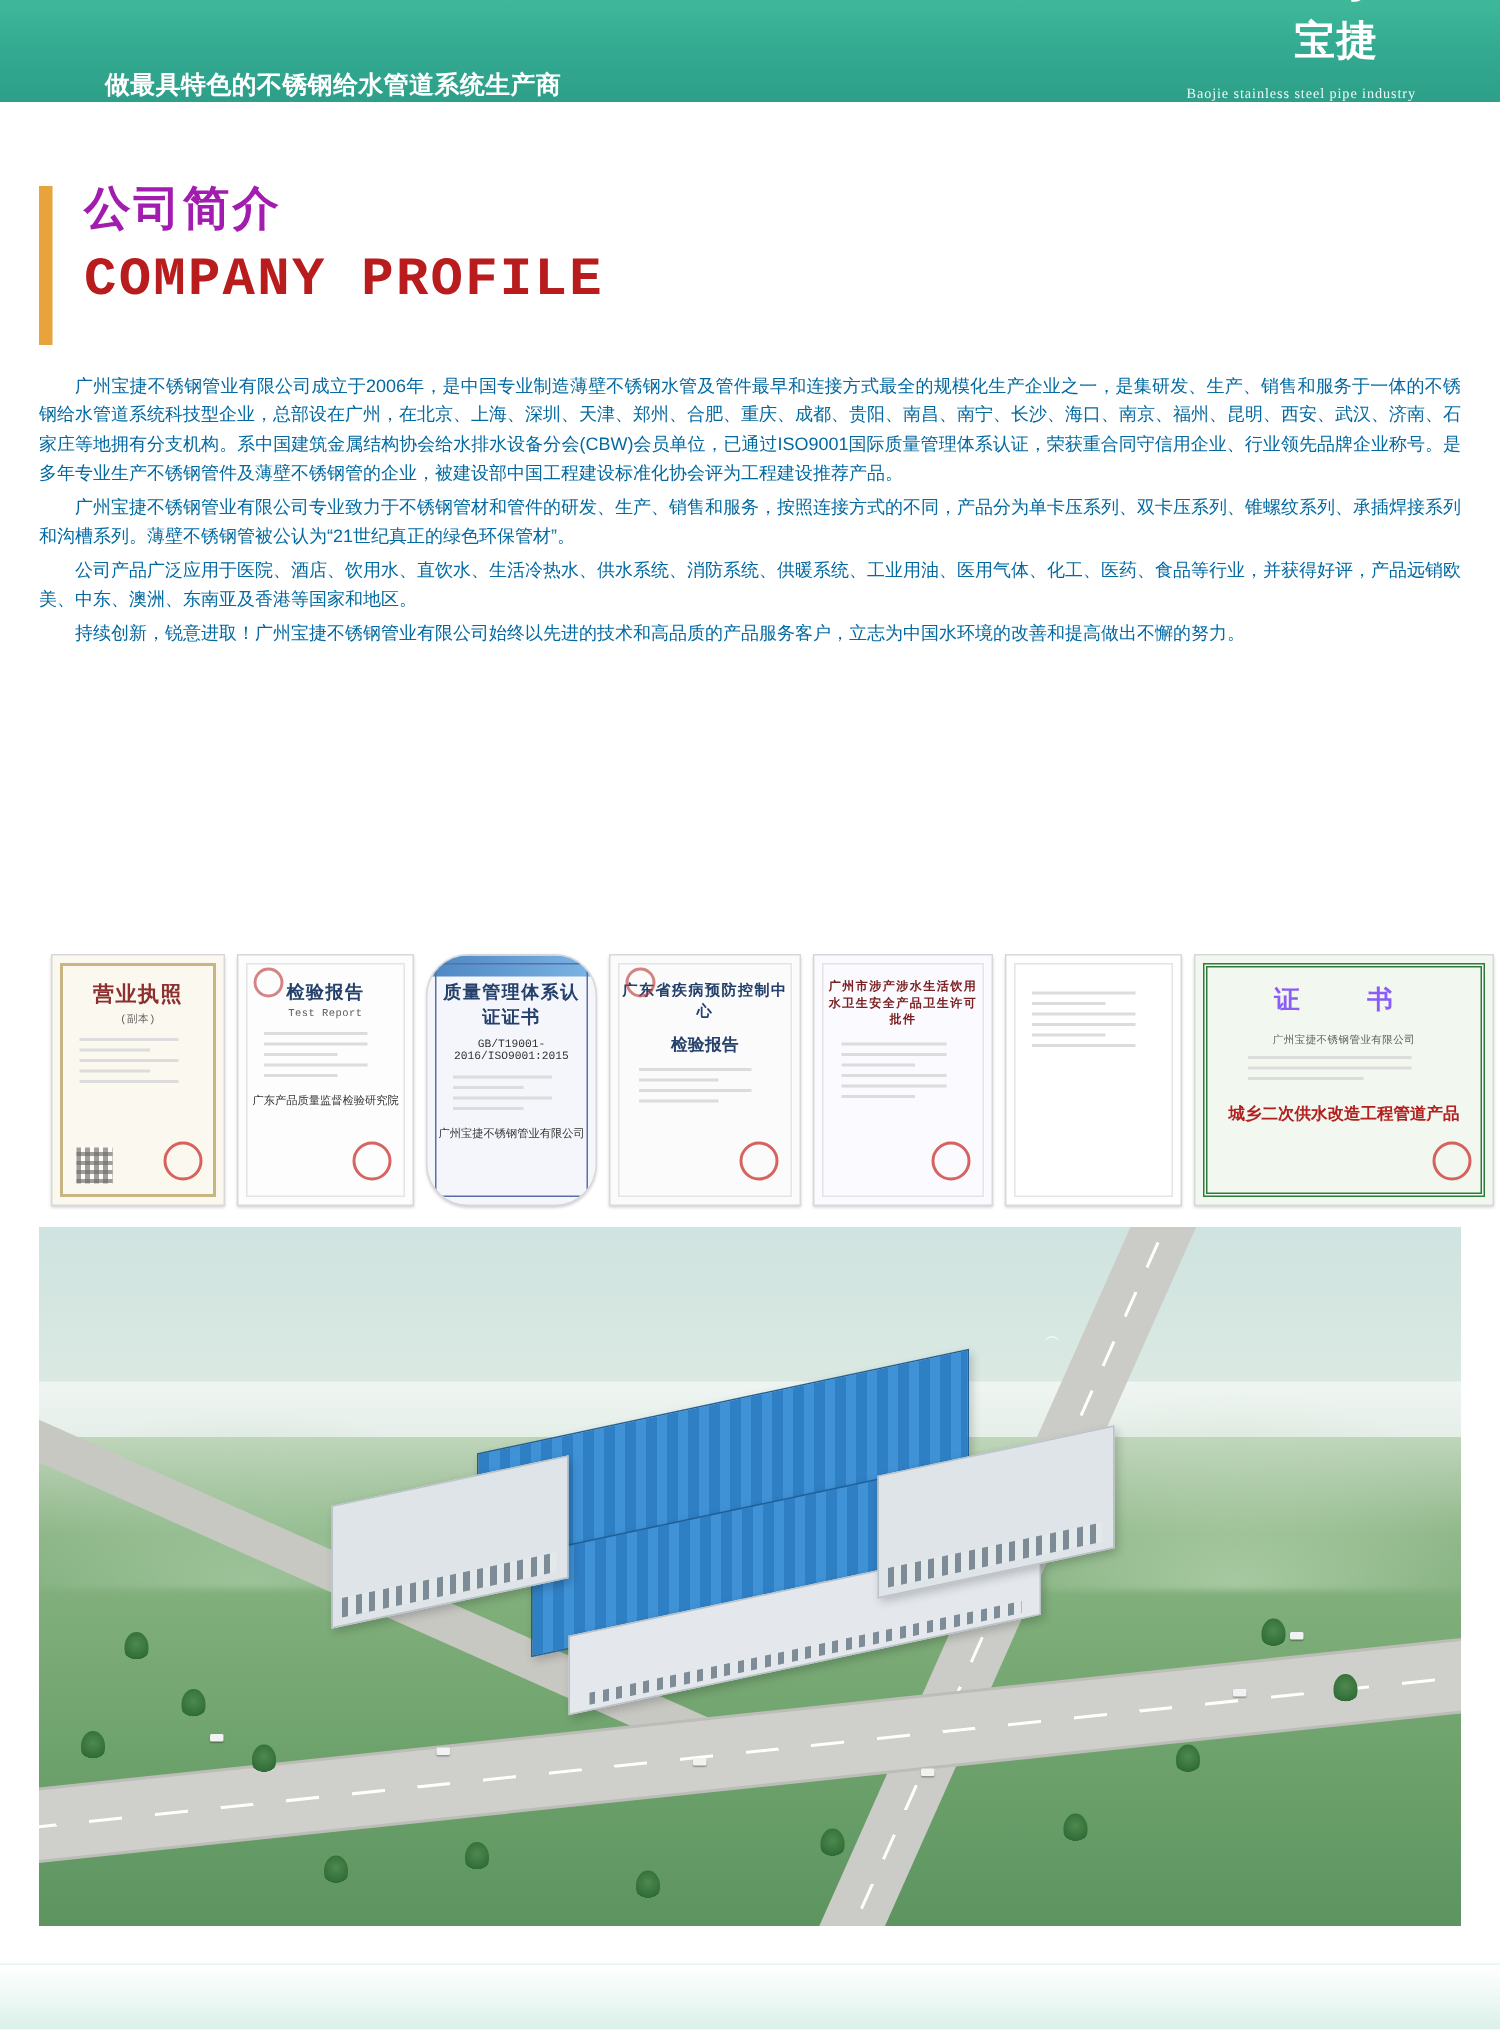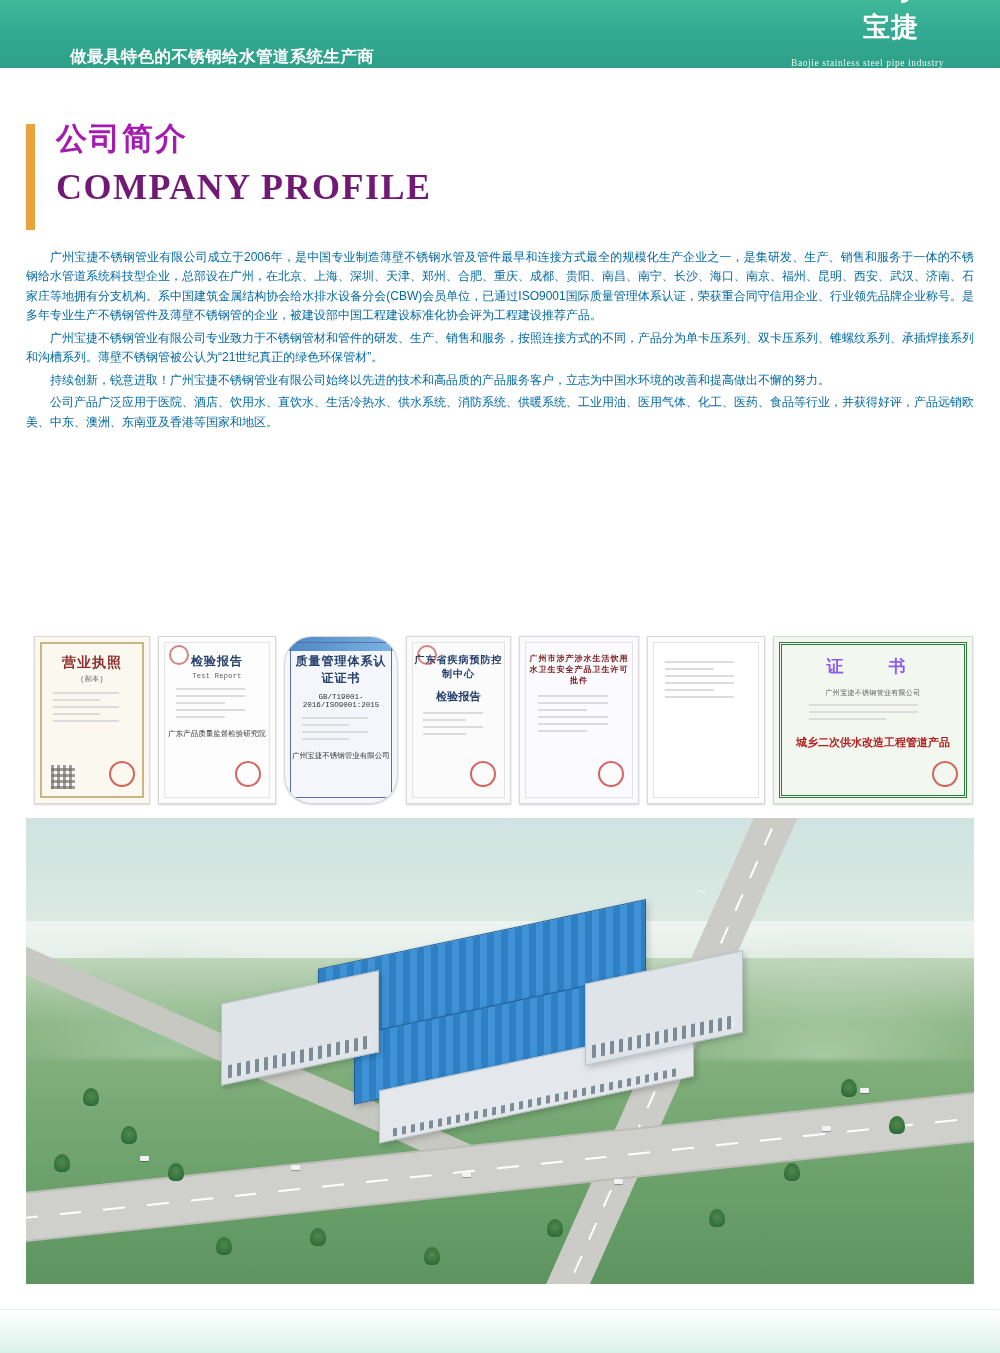--- a/index.html
+++ b/index.html
@@ -98,23 +98,23 @@
     margin: 0 0 6px 30px;
     font-size: 31px;
     font-weight: bold;
     color: #a21caf;
     letter-spacing: 2px;
   }
   .title-en {
     margin: 0 0 0 30px;
     font-size: 36px;
     font-weight: bold;
-    color: #701a75;
+    color: #b91c1c;
     letter-spacing: 1.5px;
-    font-family: Liberation Serif, serif;
+    font-family: Liberation Mono, monospace;
   }
 
   
   .body-copy {
     position: absolute;
     left: 26px; top: 248px;
     width: 948px;
   }
   .body-copy p {
     margin: 0 0 3px 0;
@@ -207,21 +207,21 @@
     opacity: .55;
   }
 
   
   .c1 { width: 116px; background: #fbf8ef; }
   .c1 .cert-inner { border: 2px solid #c9b483; }
   .c1 .cert-title-cn { color: #8d2f2f; font-size: 14px; }
   .c2 { width: 118px; background: #fdfdfd; }
   .c3 { width: 114px; background: #f4f6fb; border-radius: 28px; }
   .c3 .cert-inner { border: 1px solid #5a6fa8; }
-  .c4 { width: 105px; background: #fbfbfb; }
+  .c4 { width: 128px; background: #fbfbfb; }
   .c5 { width: 120px; background: #fbfaff; }
   .c6 { width: 118px; background: #ffffff; }
   .c7 { width: 200px; background: #f2f8f0; }
   .c7 .cert-inner { border: 3px double #2e7d3a; }
   .c7 .cert-title-cn { color: #8b5cf6; font-size: 17px; letter-spacing: 14px; }
   .cert-red {
     font-size: 11px;
     color: #b32020;
     font-weight: bold;
     margin-top: 10px;
@@ -378,22 +378,22 @@
 
 <div class="title-wrap">
   <div class="title-bar"></div>
   <h1 class="title-cn">公司简介</h1>
   <h2 class="title-en">COMPANY PROFILE</h2>
 </div>
 
 <div class="body-copy">
   <p>广州宝捷不锈钢管业有限公司成立于2006年，是中国专业制造薄壁不锈钢水管及管件最早和连接方式最全的规模化生产企业之一，是集研发、生产、销售和服务于一体的不锈钢给水管道系统科技型企业，总部设在广州，在北京、上海、深圳、天津、郑州、合肥、重庆、成都、贵阳、南昌、南宁、长沙、海口、南京、福州、昆明、西安、武汉、济南、石家庄等地拥有分支机构。系中国建筑金属结构协会给水排水设备分会(CBW)会员单位，已通过ISO9001国际质量管理体系认证，荣获重合同守信用企业、行业领先品牌企业称号。是多年专业生产不锈钢管件及薄壁不锈钢管的企业，被建设部中国工程建设标准化协会评为工程建设推荐产品。</p>
   <p>广州宝捷不锈钢管业有限公司专业致力于不锈钢管材和管件的研发、生产、销售和服务，按照连接方式的不同，产品分为单卡压系列、双卡压系列、锥螺纹系列、承插焊接系列和沟槽系列。薄壁不锈钢管被公认为“21世纪真正的绿色环保管材”。</p>
+  <p>公司产品广泛应用于医院、酒店、饮用水、直饮水、生活冷热水、供水系统、消防系统、供暖系统、工业用油、医用气体、化工、医药、食品等行业，并获得好评，产品远销欧美、中东、澳洲、东南亚及香港等国家和地区。</p>
   <p>持续创新，锐意进取！广州宝捷不锈钢管业有限公司始终以先进的技术和高品质的产品服务客户，立志为中国水环境的改善和提高做出不懈的努力。</p>
-  <p>公司产品广泛应用于医院、酒店、饮用水、直饮水、生活冷热水、供水系统、消防系统、供暖系统、工业用油、医用气体、化工、医药、食品等行业，并获得好评，产品远销欧美、中东、澳洲、东南亚及香港等国家和地区。</p>
 </div>
 
 <div class="certs">
 
   <div class="cert c1">
     <div class="cert-inner">
       <div class="cert-title-cn">营业执照</div>
       <div class="cert-title-en">(副本)</div>
       <div class="cert-lines">
         <i class="m"></i>

